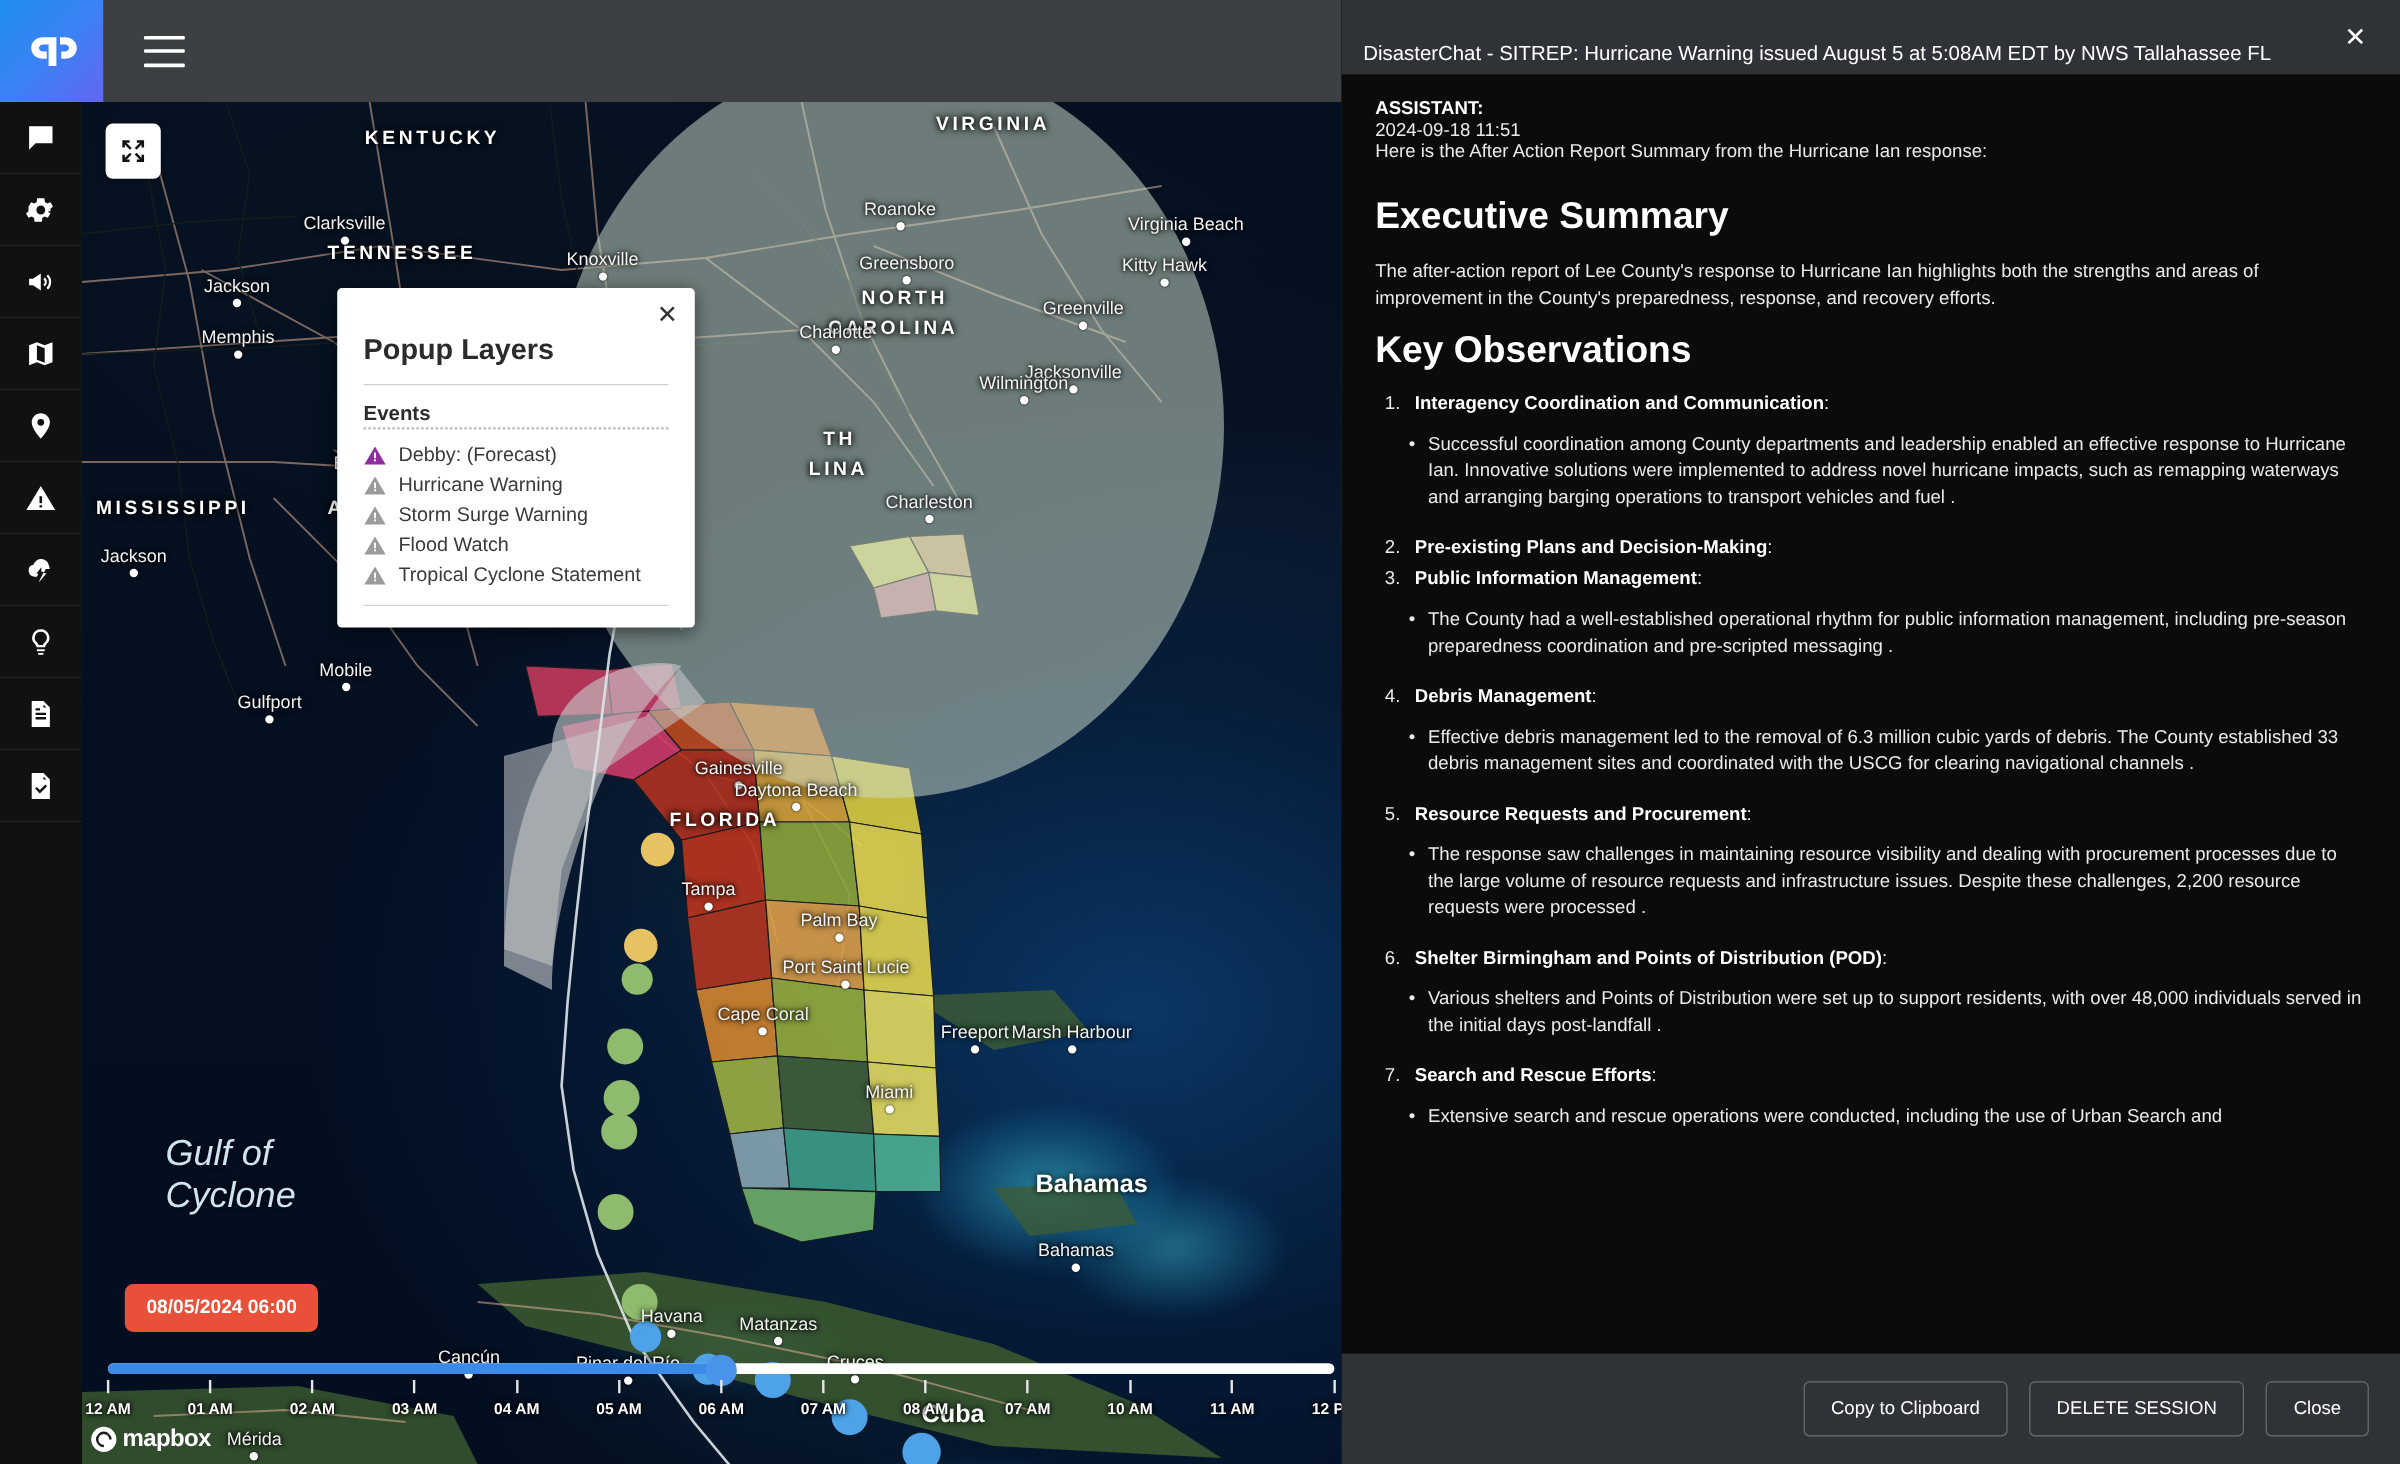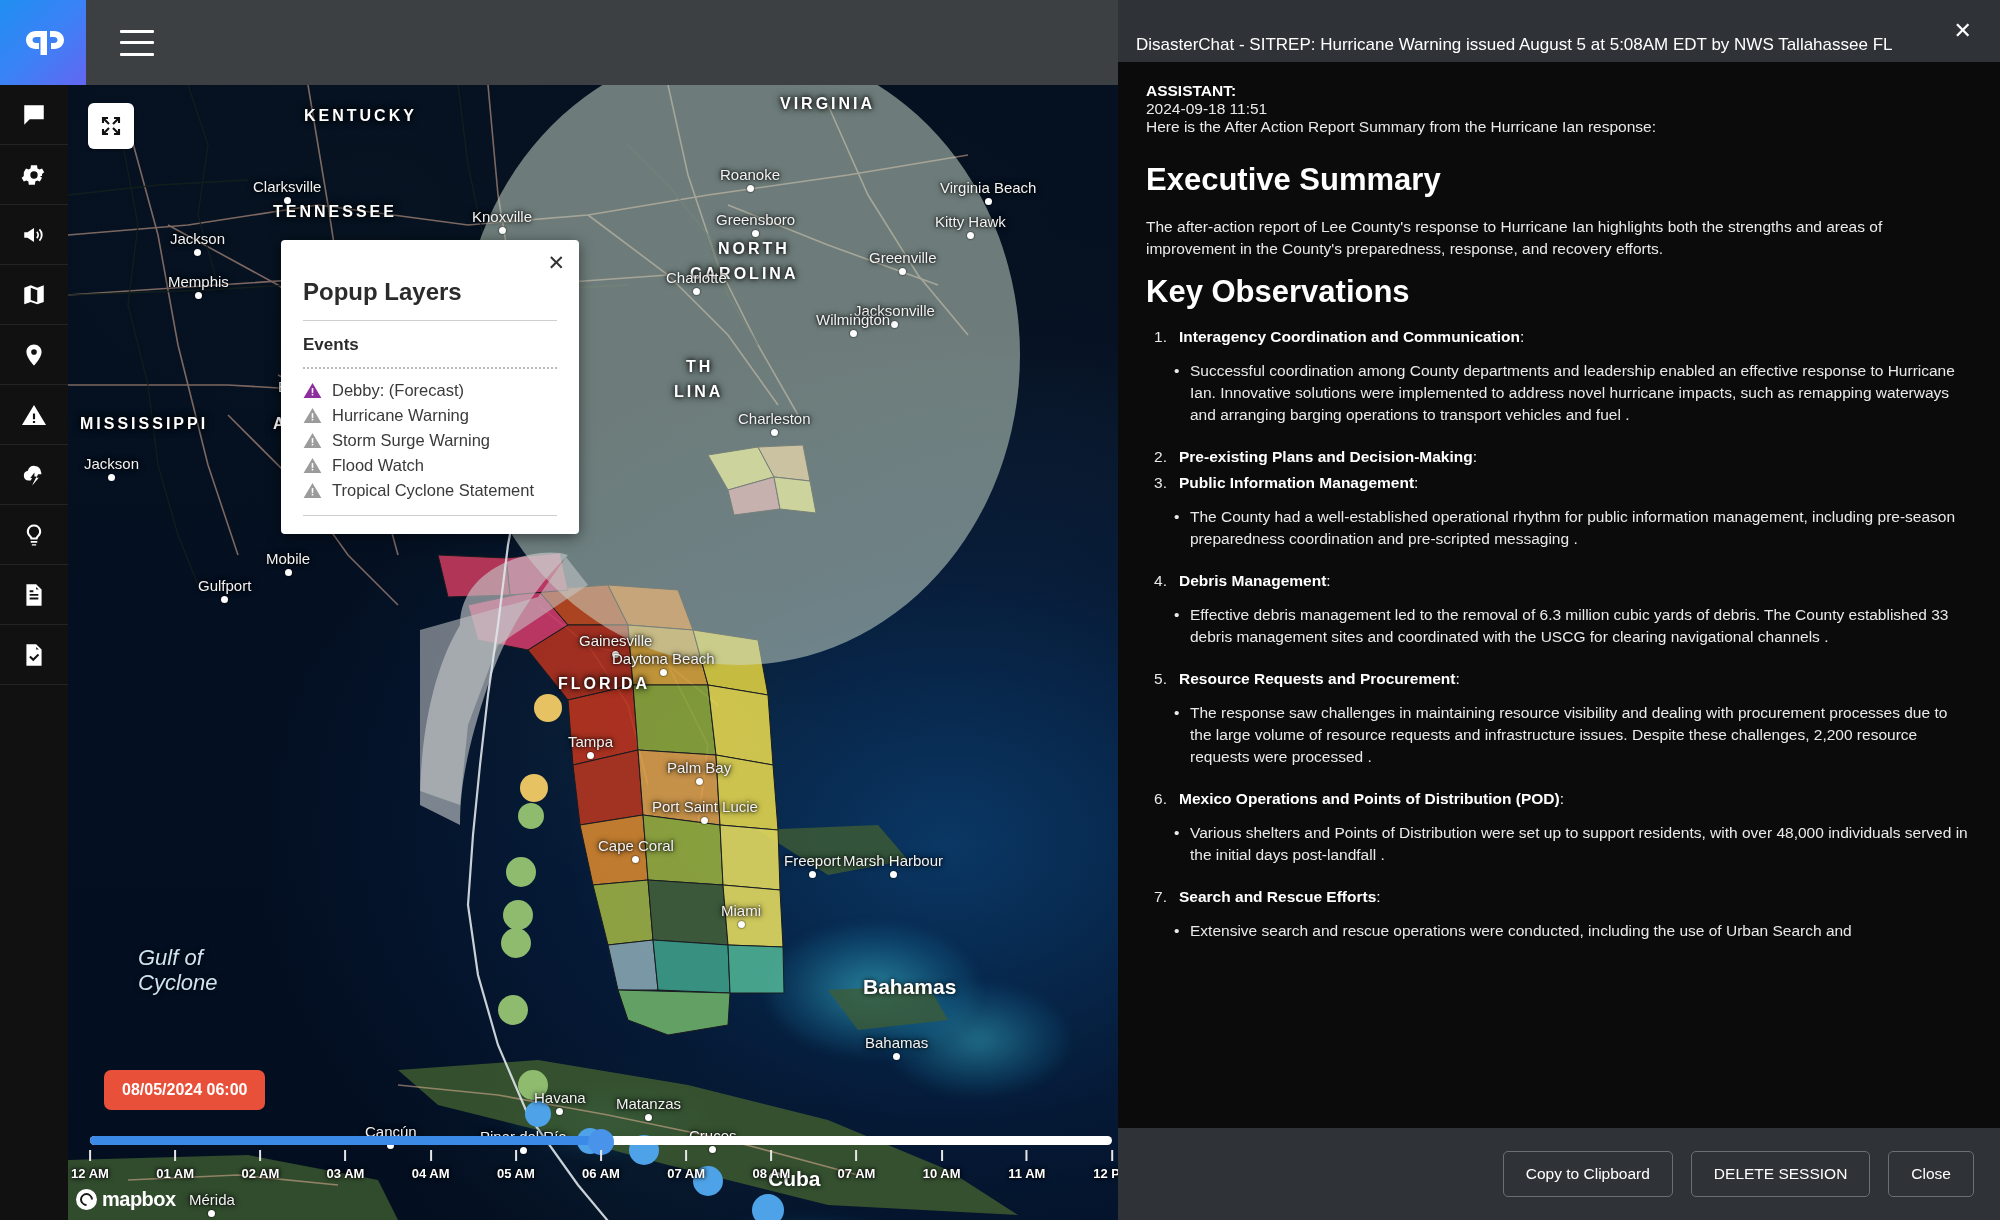--- a/index.html
+++ b/index.html
@@ -82,21 +82,21 @@
   .city .dot {
     display: block; width: 7px; height: 7px; background: #fff;
     border-radius: 50%; margin: 2px auto 0; box-shadow: 0 0 2px #000;
   }
   .state {
     position: absolute; color: #ffffff; font-size: 16px; font-weight: 700;
     letter-spacing: 3px; text-shadow: 0 0 4px #000, 0 0 8px #000;
     pointer-events: none; white-space: nowrap;
   }
   .region-label {
-    position: absolute; color: #cfe4f2; font-size: 22px; font-style: italic;
+    position: absolute; color: #cfe4f2; font-size: 30px; font-style: italic;
     text-shadow: 0 0 5px #000; pointer-events: none; line-height: 1.15;
   }
   .country-label {
     position: absolute; color: #ffffff; font-size: 21px; font-weight: 600;
     text-shadow: 0 0 5px #000; pointer-events: none;
   }
 
   
   .cone-north {
     position: absolute; left: 392px; top: -40px; width: 560px; height: 620px;
@@ -122,21 +122,21 @@
     position: absolute; left: 281px; top: 240px; width: 298px;
     background: #ffffff; border-radius: 4px; z-index: 20;
     box-shadow: 0 3px 14px rgba(0,0,0,.5); padding: 26px 22px 18px 22px;
   }
   .popup-close {
     position: absolute; top: 12px; right: 14px; font-size: 21px; color: #333;
     cursor: pointer; line-height: 1; font-family: "Liberation Sans", sans-serif;
   }
   .popup-title { font-size: 24px; font-weight: 700; color: #2b2b2b; padding: 12px 0 14px 0; }
   .popup-divider { height: 1px; background: #cfcfcf; margin: 0 0 14px 0; }
-  .popup-section-title { font-size: 17px; font-weight: 700; color: #2b2b2b; margin-bottom: 12px; }
+  .popup-section-title { font-size: 17px; font-weight: 700; color: #2b2b2b; margin-bottom: 1px; }
   .popup-dotted { border-top: 2px dotted #b9b9b9; margin-bottom: 9px; }
   .layer-row { display: flex; align-items: center; gap: 10px; padding: 3px 0; cursor: pointer; }
   .layer-row .tri { width: 19px; height: 19px; flex: 0 0 19px; }
   .layer-row span.lbl { font-size: 16.5px; color: #3a3a3a; white-space: nowrap; }
   .popup-bottom-rule { height: 1px; background: #cfcfcf; margin-top: 12px; }
 
   
   .time-badge {
     position: absolute; left: 104px; top: 1070px;
     background: #e8503a; color: #fff; font-size: 16px; font-weight: 700;
@@ -622,21 +622,21 @@
               <li>Effective debris management led to the removal of 6.3 million cubic yards of debris. The County established 33 debris management sites and coordinated with the USCG for clearing navigational channels .</li>
             </ul>
           </li>
           <li>
             <div class="obs-head"><b>Resource Requests and Procurement</b>:</div>
             <ul class="sub">
               <li>The response saw challenges in maintaining resource visibility and dealing with procurement processes due to the large volume of resource requests and infrastructure issues. Despite these challenges, 2,200 resource requests were processed .</li>
             </ul>
           </li>
           <li>
-            <div class="obs-head"><b>Mexico Operations and Points of Distribution (POD)</b>:</div>
+            <div class="obs-head"><b>Shelter Birmingham and Points of Distribution (POD)</b>:</div>
             <ul class="sub">
               <li>Various shelters and Points of Distribution were set up to support residents, with over 48,000 individuals served in the initial days post-landfall .</li>
             </ul>
           </li>
           <li>
             <div class="obs-head"><b>Search and Rescue Efforts</b>:</div>
             <ul class="sub">
               <li>Extensive search and rescue operations were conducted, including the use of Urban Search and</li>
             </ul>
           </li>

